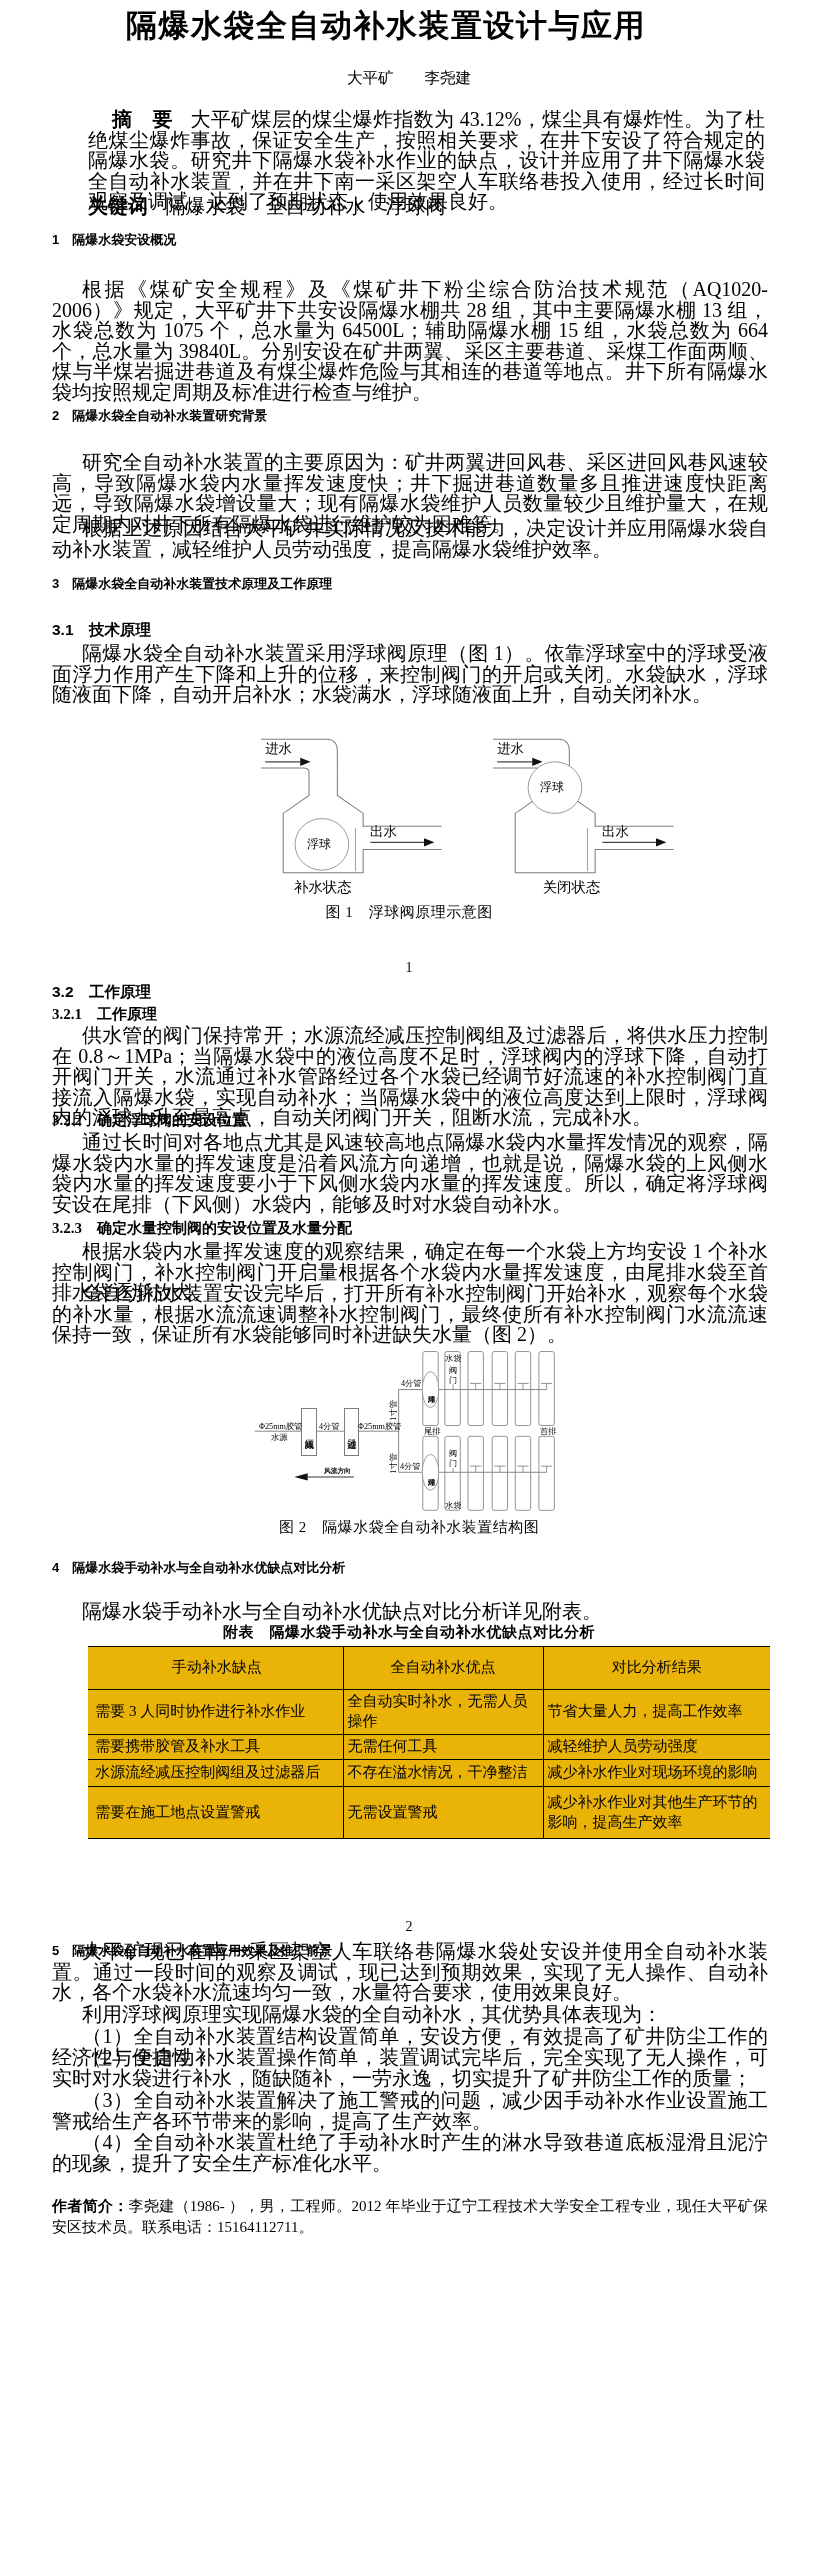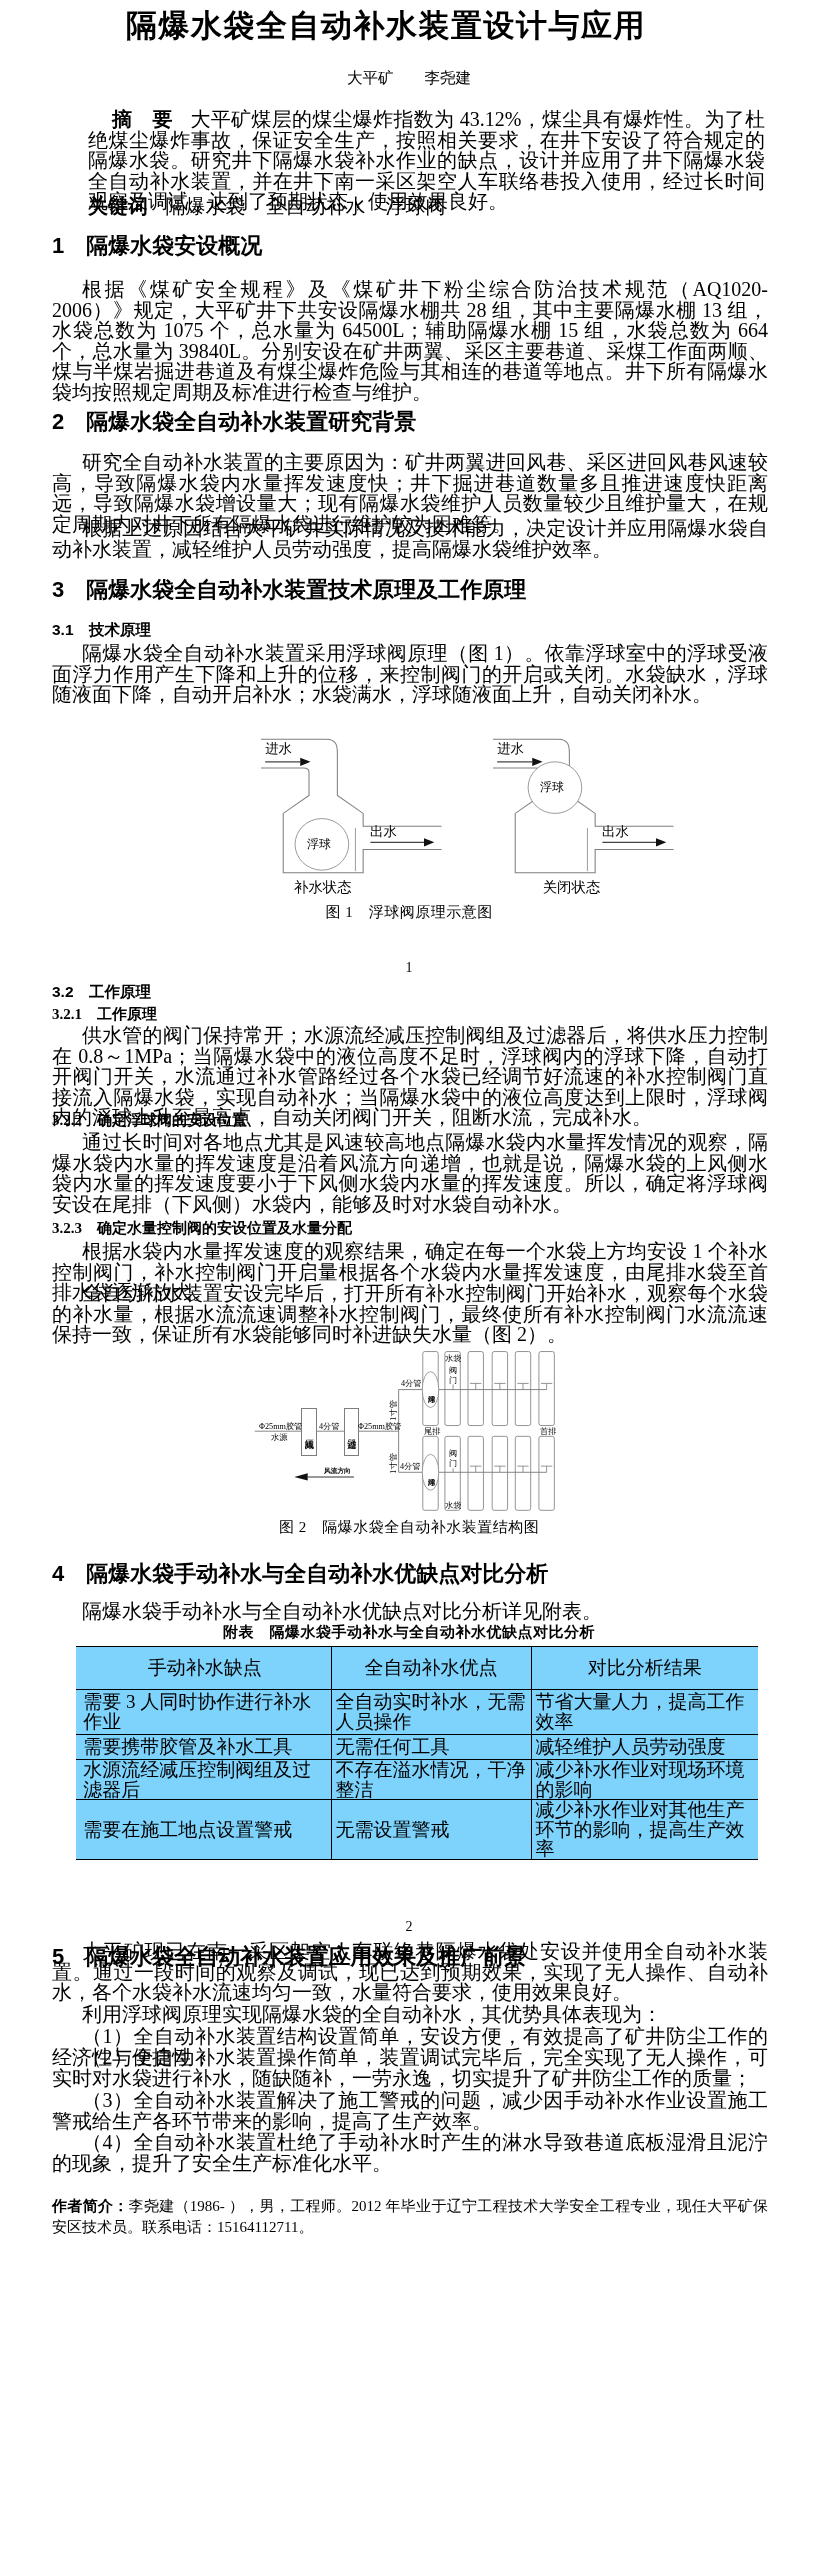--- a/index.html
+++ b/index.html
@@ -7,40 +7,40 @@
         font-family:"Liberation Serif",serif;overflow:hidden;}
   .abs{position:absolute;}
   .title{top:5.2px;left:0;width:772px;text-align:center;font-family:"Liberation Sans",sans-serif;
          font-weight:bold;font-size:31px;letter-spacing:1.5px;}
   .author{top:68px;left:0;width:818px;text-align:center;font-size:15.5px;}
   .blk{font-size:20px;line-height:20.6px;text-align:justify;}
   .abstract{top:109px;left:88px;width:677px;text-indent:24px;}
   .kw{top:196px;left:88px;width:677px;}
   .lbl{font-family:"Liberation Sans",sans-serif;font-weight:bold;}
   .lbl.mr{margin-right:17.5px;}
-  .h{left:52px;font-family:"Liberation Sans",sans-serif;font-weight:bold;font-size:22px;white-space:nowrap;}
+  .h{left:52px;font-family:"Liberation Sans",sans-serif;font-weight:bold;font-size:13px;white-space:nowrap;}
   .h2s{left:52px;font-family:"Liberation Sans",sans-serif;font-weight:bold;font-size:15.5px;white-space:nowrap;}
   .h3s{left:52px;font-family:"Liberation Serif",serif;font-weight:bold;font-size:15px;white-space:nowrap;}
   .par{left:52px;width:716px;text-indent:30px;}
   .pgnum{left:0;width:818px;text-align:center;font-size:14px;}
   .bio{top:2196px;left:52px;width:716px;font-size:15px;line-height:20.6px;text-align:justify;}
   
   .figlabel{position:absolute;font-size:13.4px;line-height:14.4px;white-space:nowrap;}
   .figcap{left:0;width:818px;text-align:center;font-size:15px;letter-spacing:0.5px;}
   .statelbl{position:absolute;font-size:14.4px;text-align:center;white-space:nowrap;}
   .f2lbl{position:absolute;font-size:8.2px;line-height:9.3px;white-space:nowrap;}
   .f2small{position:absolute;font-size:6.7px;font-weight:600;white-space:nowrap;}
   .vtext{writing-mode:vertical-rl;text-orientation:upright;}
   .boxlbl{position:absolute;display:flex;align-items:center;justify-content:center;
           border:0.8px solid #7d7d7d;background:#fff;font-size:9.3px;}
   .rot{transform:rotate(-90deg);transform-origin:center;}
   .ellipselbl{position:absolute;display:flex;align-items:center;justify-content:center;font-size:7.2px;}
   
-  .cmp-table{border-collapse:collapse;table-layout:fixed;width:682px;background:#7dd3fc;
-             font-size:19px;line-height:19.6px;}
+  .cmp-table{border-collapse:collapse;table-layout:fixed;width:682px;background:#eab308;
+             font-size:15px;line-height:19.6px;margin-left:12px;}
   .cmp-table td,.cmp-table th{border-left:1px solid #000;border-right:1px solid #000;
              border-bottom:1px solid #000;padding:0 4.1px;vertical-align:middle;font-weight:normal;}
   .cmp-table tr td:first-child,.cmp-table tr th:first-child{border-left:none;padding-left:7.2px;}
   .cmp-table tr td:last-child,.cmp-table tr th:last-child{border-right:none;}
   .cmp-table{border-top:1.5px solid #000;border-bottom:1.5px solid #000;}
   .cmp-table th{text-align:center;}
   svg{display:block;}
 </style>
 </head>
 <body>

